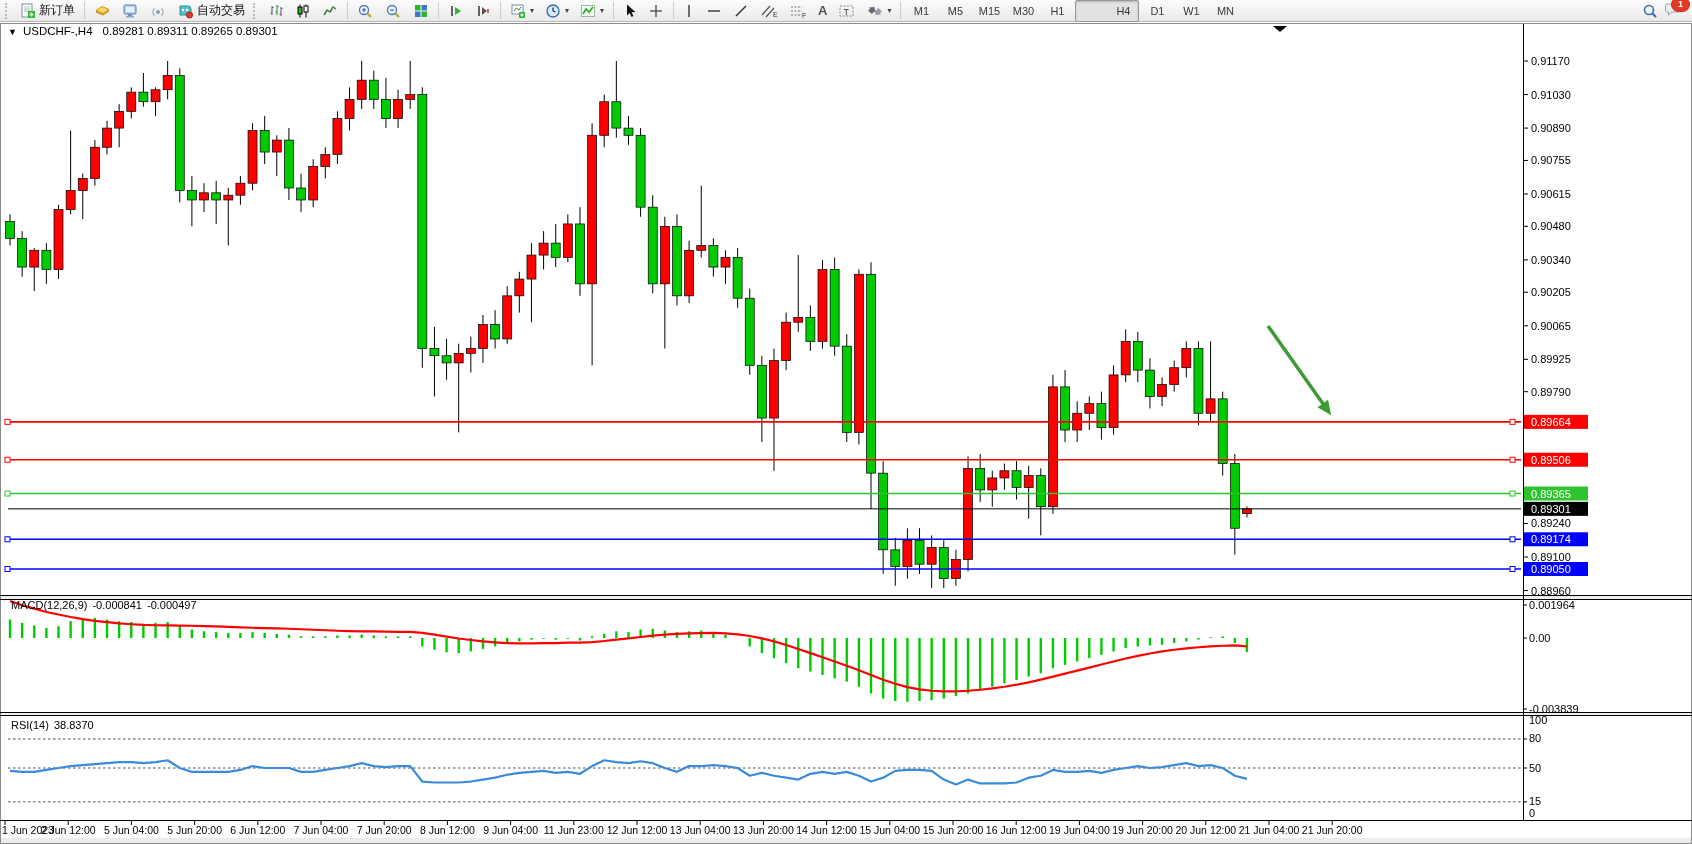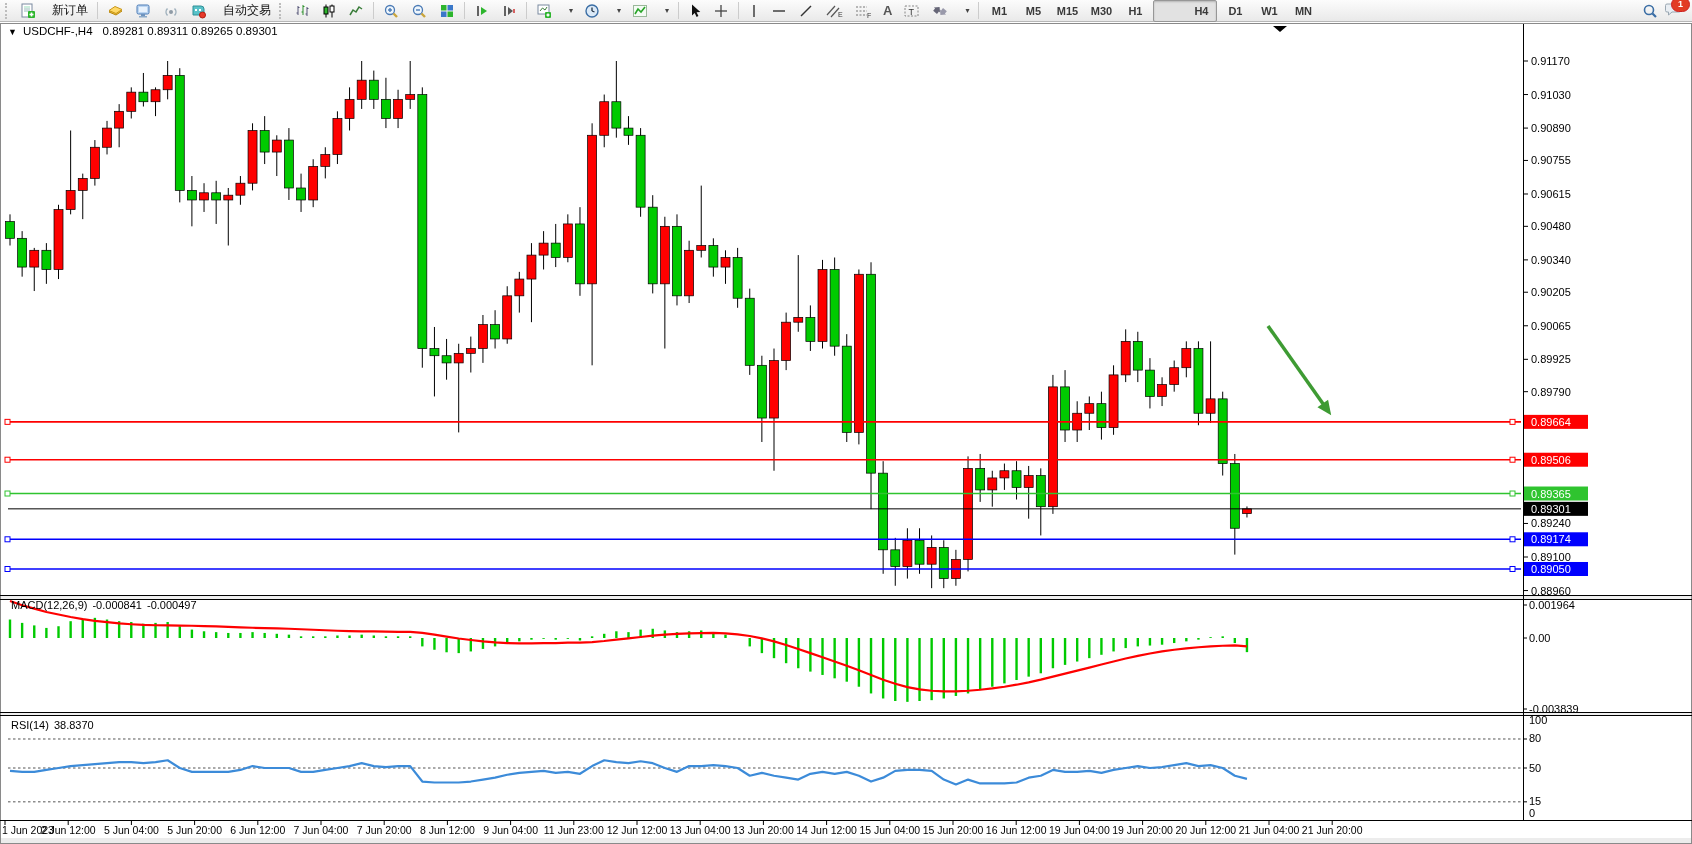--- a/index.html
+++ b/index.html
@@ -5,27 +5,27 @@
   html,body{margin:0;padding:0;background:#fff;}
   body{width:1692px;height:844px;position:relative;overflow:hidden;
        font-family:"Liberation Sans","DejaVu Sans",sans-serif;}
   
   .toolbar{position:absolute;top:0;left:0;width:100%;height:22px;
     background:linear-gradient(#fcfcfc,#e9e9e9);
     border-bottom:1px solid #b7b7b7;
     display:flex;align-items:center;padding:0 3px;box-sizing:border-box;gap:1px;}
   .grip{width:4px;height:16px;border-left:2px dotted #bdbdbd;margin:0 3px 0 2px;}
   .sep{width:1px;height:17px;background:#cccccc;margin:0 3px;}
-  .tbtn{height:20px;display:flex;align-items:center;gap:16px;padding:0 4px;
+  .tbtn{height:20px;display:flex;align-items:center;gap:3px;padding:0 4px;
     border:1px solid transparent;border-radius:2px;font-size:12px;color:#111;
     background:transparent;cursor:default;white-space:nowrap;}
   .tbtn svg{display:block;}
   .caret{font-size:8px;color:#444;margin-left:1px;}
   .tf{height:18px;min-width:22px;padding:1px 4px;text-align:center;font-size:11px;
-      font-weight:bold;color:#3a3a3a;border:1px solid transparent;border-radius:2px;
+      font-weight:normal;color:#3a3a3a;border:1px solid transparent;border-radius:2px;
       display:flex;align-items:center;justify-content:center;}
   .tf.active{background:#e2e2e2;border:1px solid #979797;box-shadow:inset 0 1px 2px rgba(0,0,0,.2);padding-left:36px;}
   .spacer{flex:1;}
   .chatwrap{position:relative;margin-right:6px;}
   .badge{position:absolute;top:-4px;right:-7px;background:#e23b24;color:#fff;
     border-radius:8px;min-width:13px;height:13px;font-size:9px;font-weight:bold;
     display:flex;align-items:center;justify-content:center;padding:0 2px;
     border:1px solid #c22;}
   
   .chartwin{position:absolute;top:23px;left:0;width:1692px;height:821px;background:#fff;}

